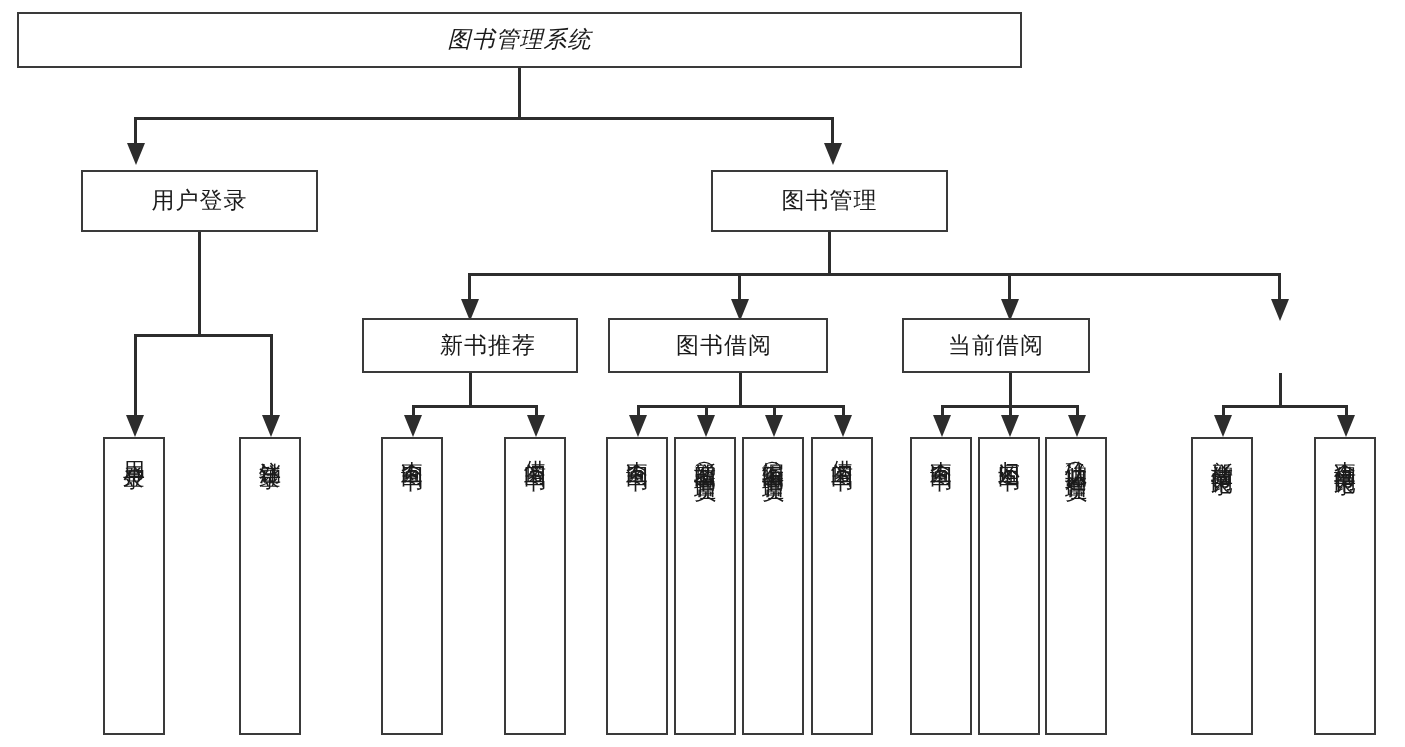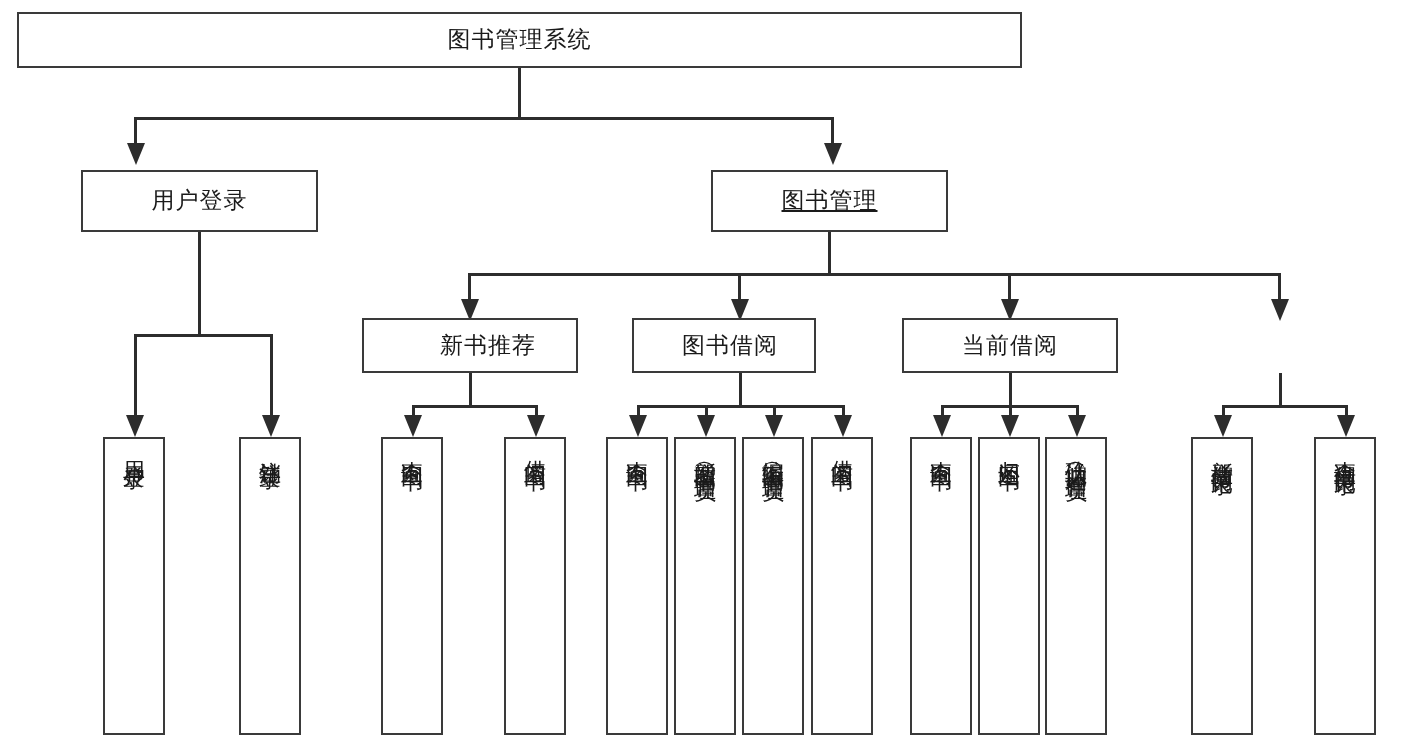--- a/index.html
+++ b/index.html
@@ -29,21 +29,21 @@
   }
   .node .txt{
     display:block;
     text-align:center;
     white-space:pre-line;
   }
   .node.horiz .txt{
     font-size:23px;
     letter-spacing:1px;
   }
-  .node.root .txt{font-size:23px;letter-spacing:1px;}
+  .node.root .txt{font-size:23px;letter-spacing:1px;font-style:italic;}
   
   .node.vert{
     align-items:flex-start;
     justify-content:center;
     padding-top:4px;
   }
   .node.vert .txt{
     writing-mode:vertical-rl;
     text-orientation:upright;
     font-size:22px;
@@ -89,21 +89,21 @@
   <div class="lineV" style="left:518px;top:68px;height:50px;"></div>
   <div class="lineH" style="left:134px;top:117px;width:700px;"></div>
   <div class="lineV" style="left:134px;top:117px;height:26px;"></div>
   <div class="lineV" style="left:831px;top:117px;height:26px;"></div>
   <div class="arrow" style="left:127px;top:143px;"></div>
   <div class="arrow" style="left:824px;top:143px;"></div>
 
   <div class="node horiz" style="left:81px;top:170px;width:237px;height:62px;">
     <span class="txt">用户登录</span>
   </div>
-  <div class="node horiz" style="left:711px;top:170px;width:237px;height:62px;text-decoration:underline;">
+  <div class="node horiz" style="left:711px;top:170px;width:237px;height:62px;">
     <span class="txt">图书管理</span>
   </div>
 
   <div class="lineV" style="left:198px;top:232px;height:103px;"></div>
   <div class="lineH" style="left:134px;top:334px;width:139px;"></div>
   <div class="lineV" style="left:134px;top:334px;height:81px;"></div>
   <div class="lineV" style="left:270px;top:334px;height:81px;"></div>
   <div class="arrow" style="left:126px;top:415px;"></div>
   <div class="arrow" style="left:262px;top:415px;"></div>
 
@@ -114,24 +114,24 @@
   <div class="lineV" style="left:1008px;top:273px;height:26px;"></div>
   <div class="lineV" style="left:1278px;top:273px;height:26px;"></div>
   <div class="arrow" style="left:461px;top:299px;"></div>
   <div class="arrow" style="left:731px;top:299px;"></div>
   <div class="arrow" style="left:1001px;top:299px;"></div>
   <div class="arrow" style="left:1271px;top:299px;"></div>
 
   <div class="node horiz" style="left:362px;top:318px;width:216px;height:55px;padding-left:36px;">
     <span class="txt">新书推荐</span>
   </div>
-  <div class="node horiz" style="left:632px;top:318px;width:184px;height:55px;padding-left:12px;">
+  <div class="node horiz" style="left:608px;top:318px;width:220px;height:55px;padding-left:12px;">
     <span class="txt">图书借阅</span>
   </div>
-  <div class="node horiz" style="left:902px;top:318px;width:216px;height:55px;">
+  <div class="node horiz" style="left:902px;top:318px;width:188px;height:55px;">
     <span class="txt">当前借阅</span>
   </div>
 
   <div class="lineV" style="left:469px;top:373px;height:33px;"></div>
   <div class="lineH" style="left:412px;top:405px;width:126px;"></div>
   <div class="lineV" style="left:412px;top:405px;height:10px;"></div>
   <div class="lineV" style="left:535px;top:405px;height:10px;"></div>
   <div class="arrow" style="left:404px;top:415px;"></div>
   <div class="arrow" style="left:527px;top:415px;"></div>
 

